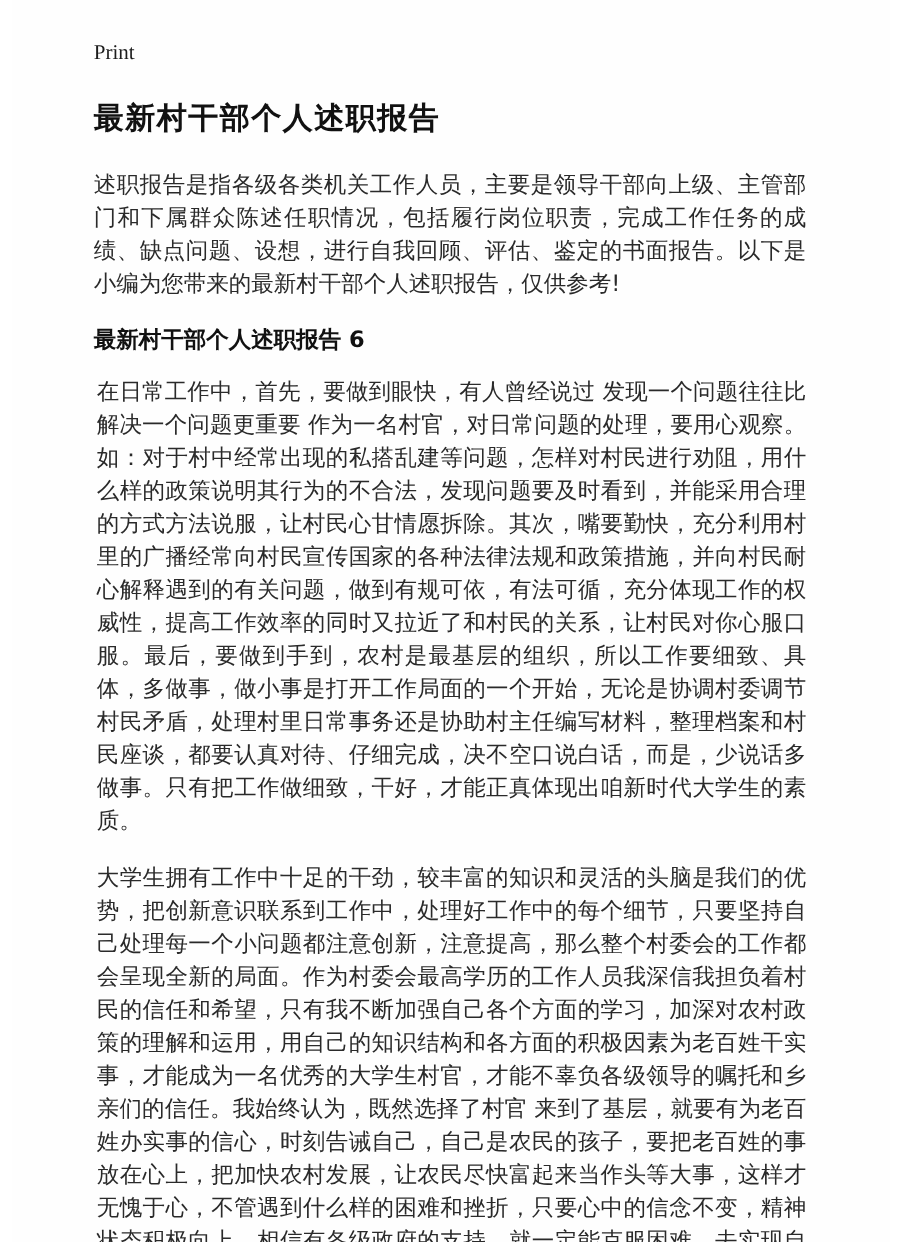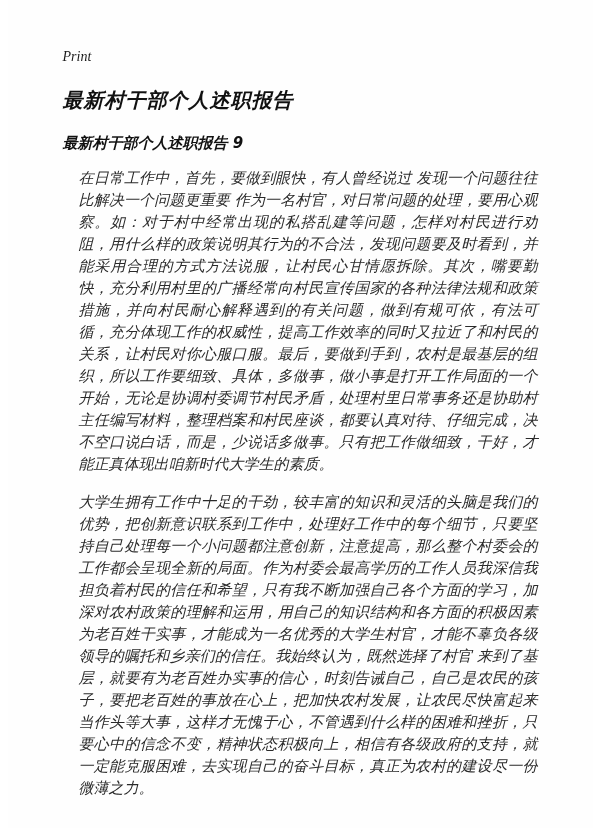--- a/index.html
+++ b/index.html
@@ -6,25 +6,24 @@
     margin: 0;
     padding: 0;
     background: #ffffff;
   }
   .page {
     width: 585px;
     height: 828px;
     margin: 0 auto;
     background: #fefefe;
     box-sizing: border-box;
-    padding: 46px 55px 0 55px;
+    padding: 24px 55px 0 55px;
     overflow: hidden;
     font-family: "DejaVu Sans", "Liberation Sans", sans-serif;
     color: #212121;
-    font-style: italic;
   }
   .print-link {
     font-family: "Liberation Serif", "DejaVu Serif", serif;
     font-size: 14px;
     line-height: 1.1;
     color: #1c1c1c;
     display: inline-block;
     margin: 0;
   }
   .doc-title {
@@ -51,34 +50,35 @@
   .section-heading {
     font-size: 15px;
     font-weight: bold;
     margin: 0 0 14px 0;
     color: #111111;
   }
   .body-paragraph {
     font-size: 15px;
     line-height: 22px;
     text-align: justify;
-    margin: 0 0 16px 16px;
+    margin: 0 0 16px 2px;
     color: #2a2a2a;
   }
 </style>
 </head>
 <body>
 
 <div class="page">
   <a class="print-link">Print</a>
 
   <h1 class="doc-title">最新村干部个人述职报告</h1>
 
 
+  <p class="intro-paragraph">述职报告是指各级各类机关工作人员，主要是领导干部向上级、主管部门和下属群众陈述任职情况，包括履行岗位职责，完成工作任务的成绩、缺点问题、设想，进行自我回顾、评估、鉴定的书面报告。以下是小编为您带来的最新村干部个人述职报告，仅供参考!</p>
 
-  <h2 class="section-heading">最新村干部个人述职报告 9</h2>
+  <h2 class="section-heading">最新村干部个人述职报告 6</h2>
 
   <p class="body-paragraph">在日常工作中，首先，要做到眼快，有人曾经说过 发现一个问题往往比解决一个问题更重要 作为一名村官，对日常问题的处理，要用心观察。如：对于村中经常出现的私搭乱建等问题，怎样对村民进行劝阻，用什么样的政策说明其行为的不合法，发现问题要及时看到，并能采用合理的方式方法说服，让村民心甘情愿拆除。其次，嘴要勤快，充分利用村里的广播经常向村民宣传国家的各种法律法规和政策措施，并向村民耐心解释遇到的有关问题，做到有规可依，有法可循，充分体现工作的权威性，提高工作效率的同时又拉近了和村民的关系，让村民对你心服口服。最后，要做到手到，农村是最基层的组织，所以工作要细致、具体，多做事，做小事是打开工作局面的一个开始，无论是协调村委调节村民矛盾，处理村里日常事务还是协助村主任编写材料，整理档案和村民座谈，都要认真对待、仔细完成，决不空口说白话，而是，少说话多做事。只有把工作做细致，干好，才能正真体现出咱新时代大学生的素质。</p>
 
   <p class="body-paragraph">大学生拥有工作中十足的干劲，较丰富的知识和灵活的头脑是我们的优势，把创新意识联系到工作中，处理好工作中的每个细节，只要坚持自己处理每一个小问题都注意创新，注意提高，那么整个村委会的工作都会呈现全新的局面。作为村委会最高学历的工作人员我深信我担负着村民的信任和希望，只有我不断加强自己各个方面的学习，加深对农村政策的理解和运用，用自己的知识结构和各方面的积极因素为老百姓干实事，才能成为一名优秀的大学生村官，才能不辜负各级领导的嘱托和乡亲们的信任。我始终认为，既然选择了村官 来到了基层，就要有为老百姓办实事的信心，时刻告诫自己，自己是农民的孩子，要把老百姓的事放在心上，把加快农村发展，让农民尽快富起来当作头等大事，这样才无愧于心，不管遇到什么样的困难和挫折，只要心中的信念不变，精神状态积极向上，相信有各级政府的支持，就一定能克服困难，去实现自己的奋斗目标，真正为农村的建设尽一份微薄之力。</p>
 
   
 </div>
 
 </body></html>

